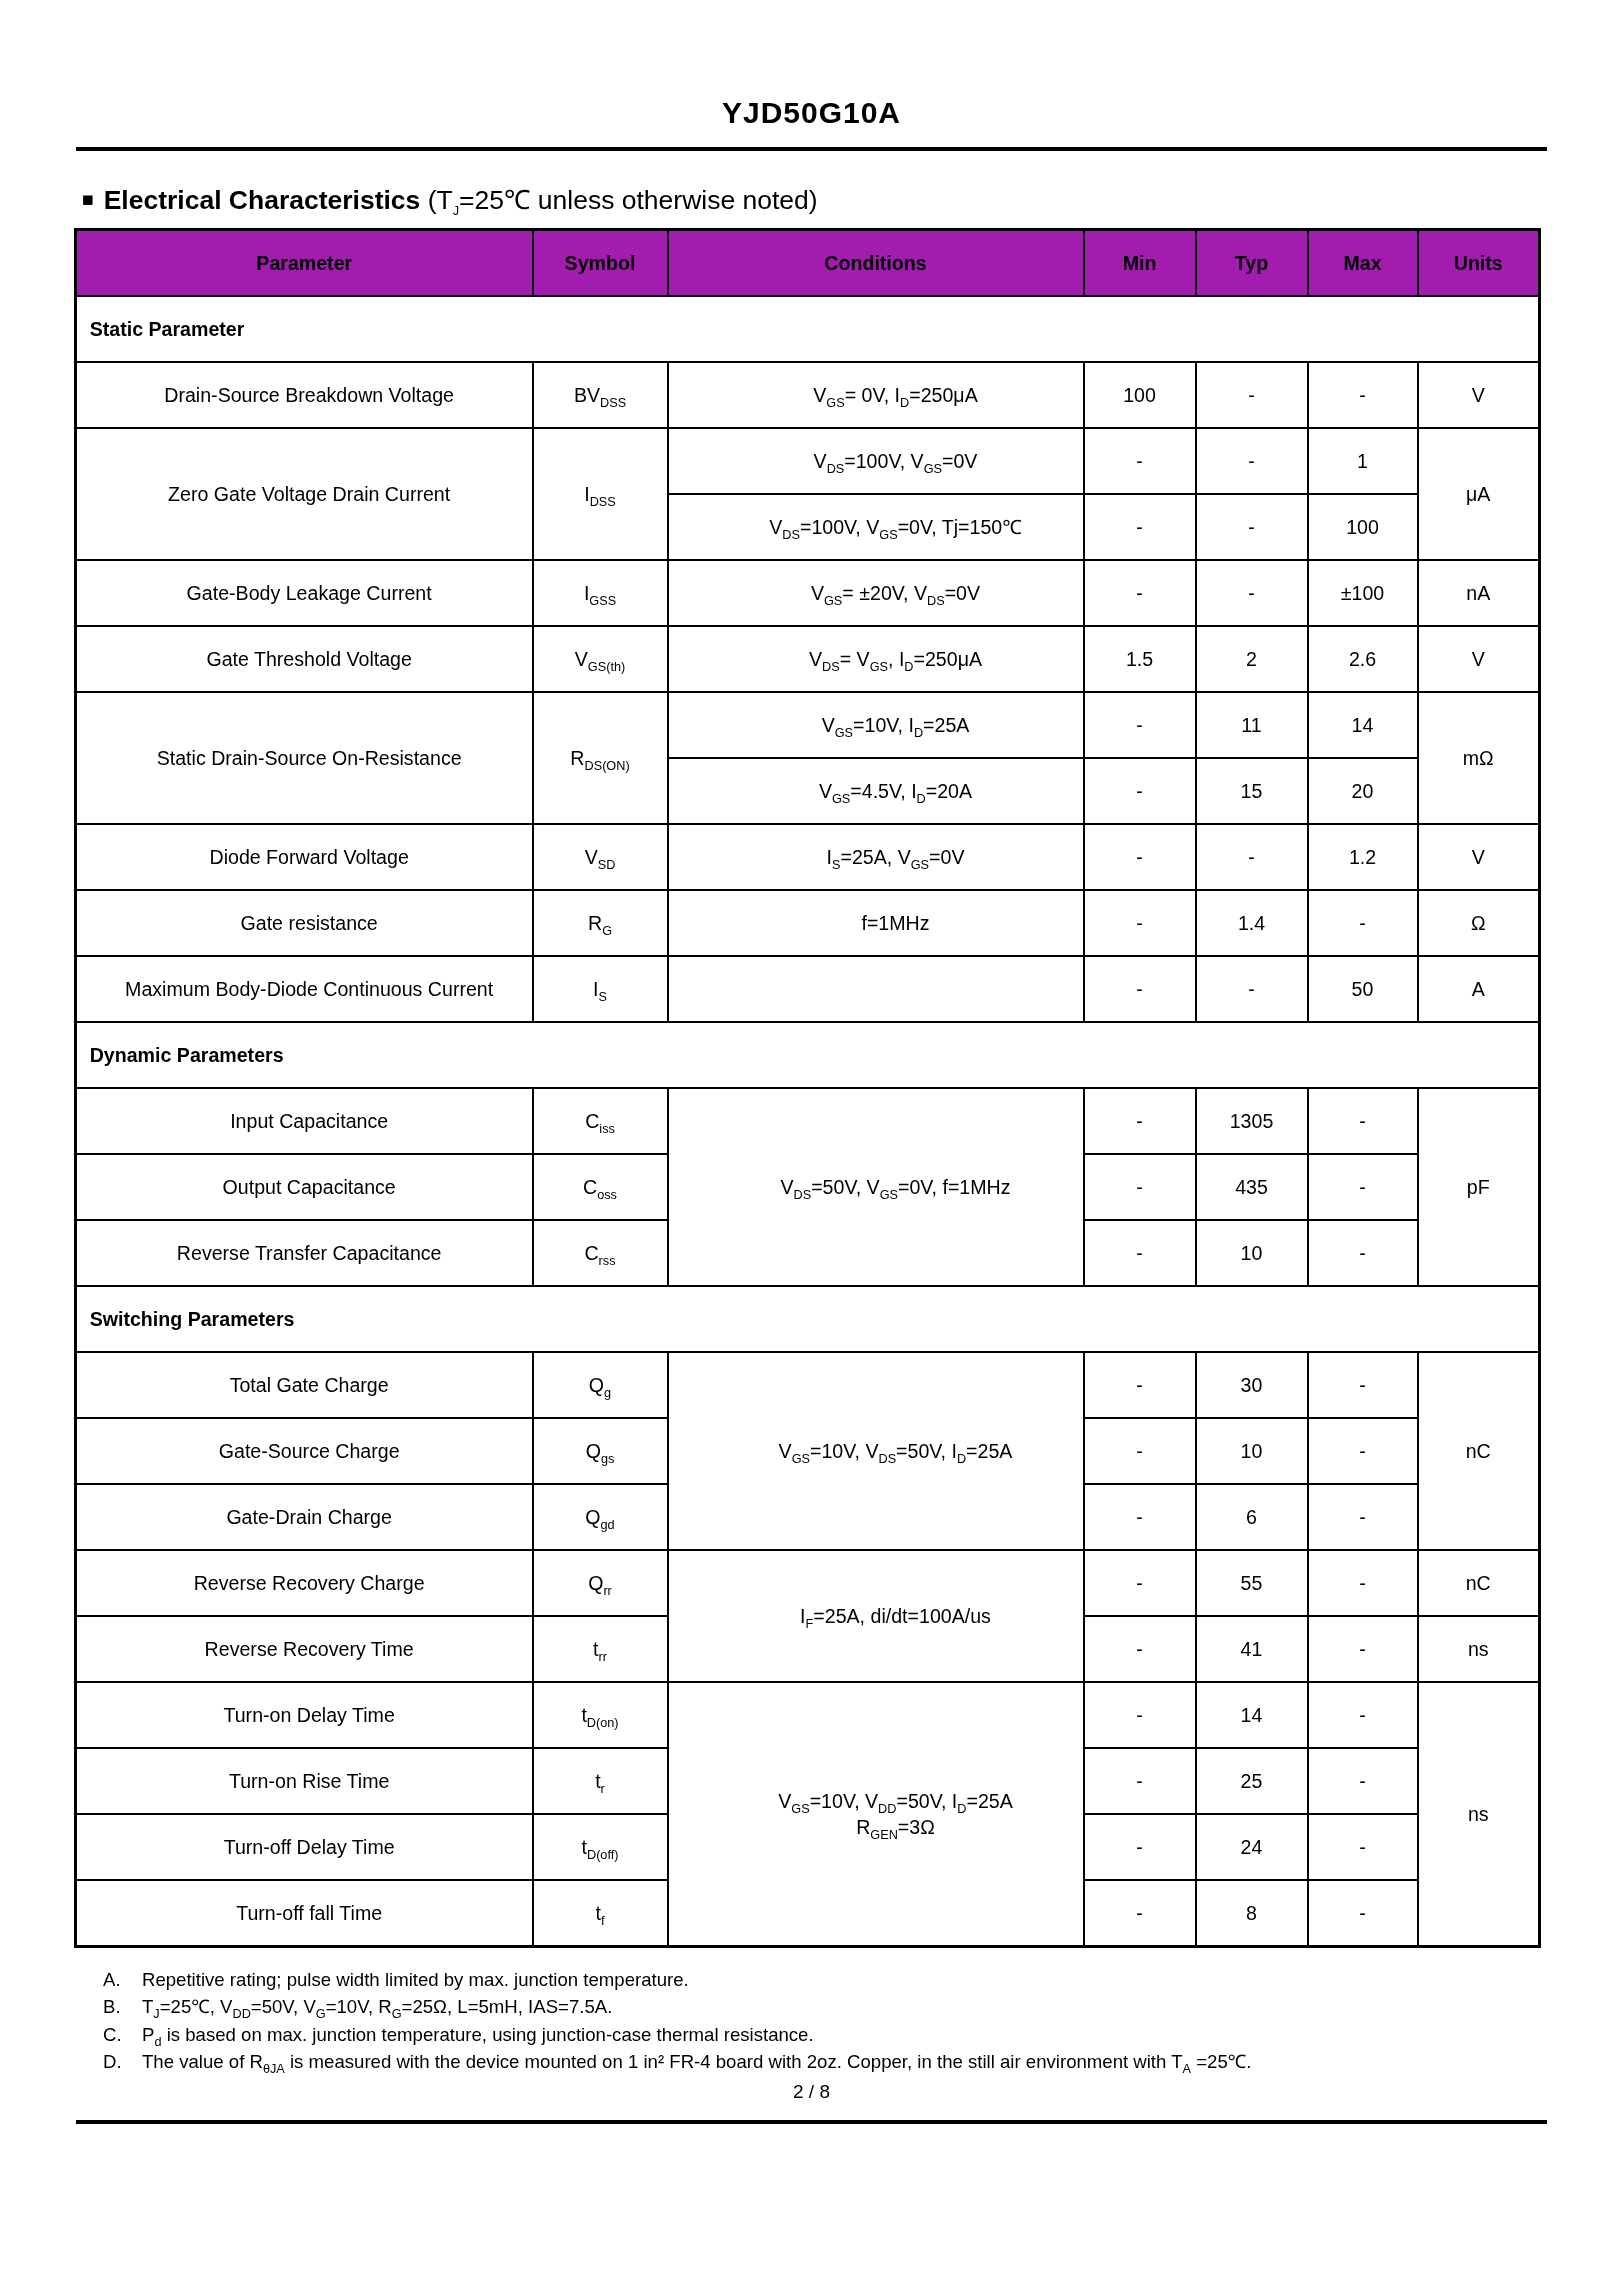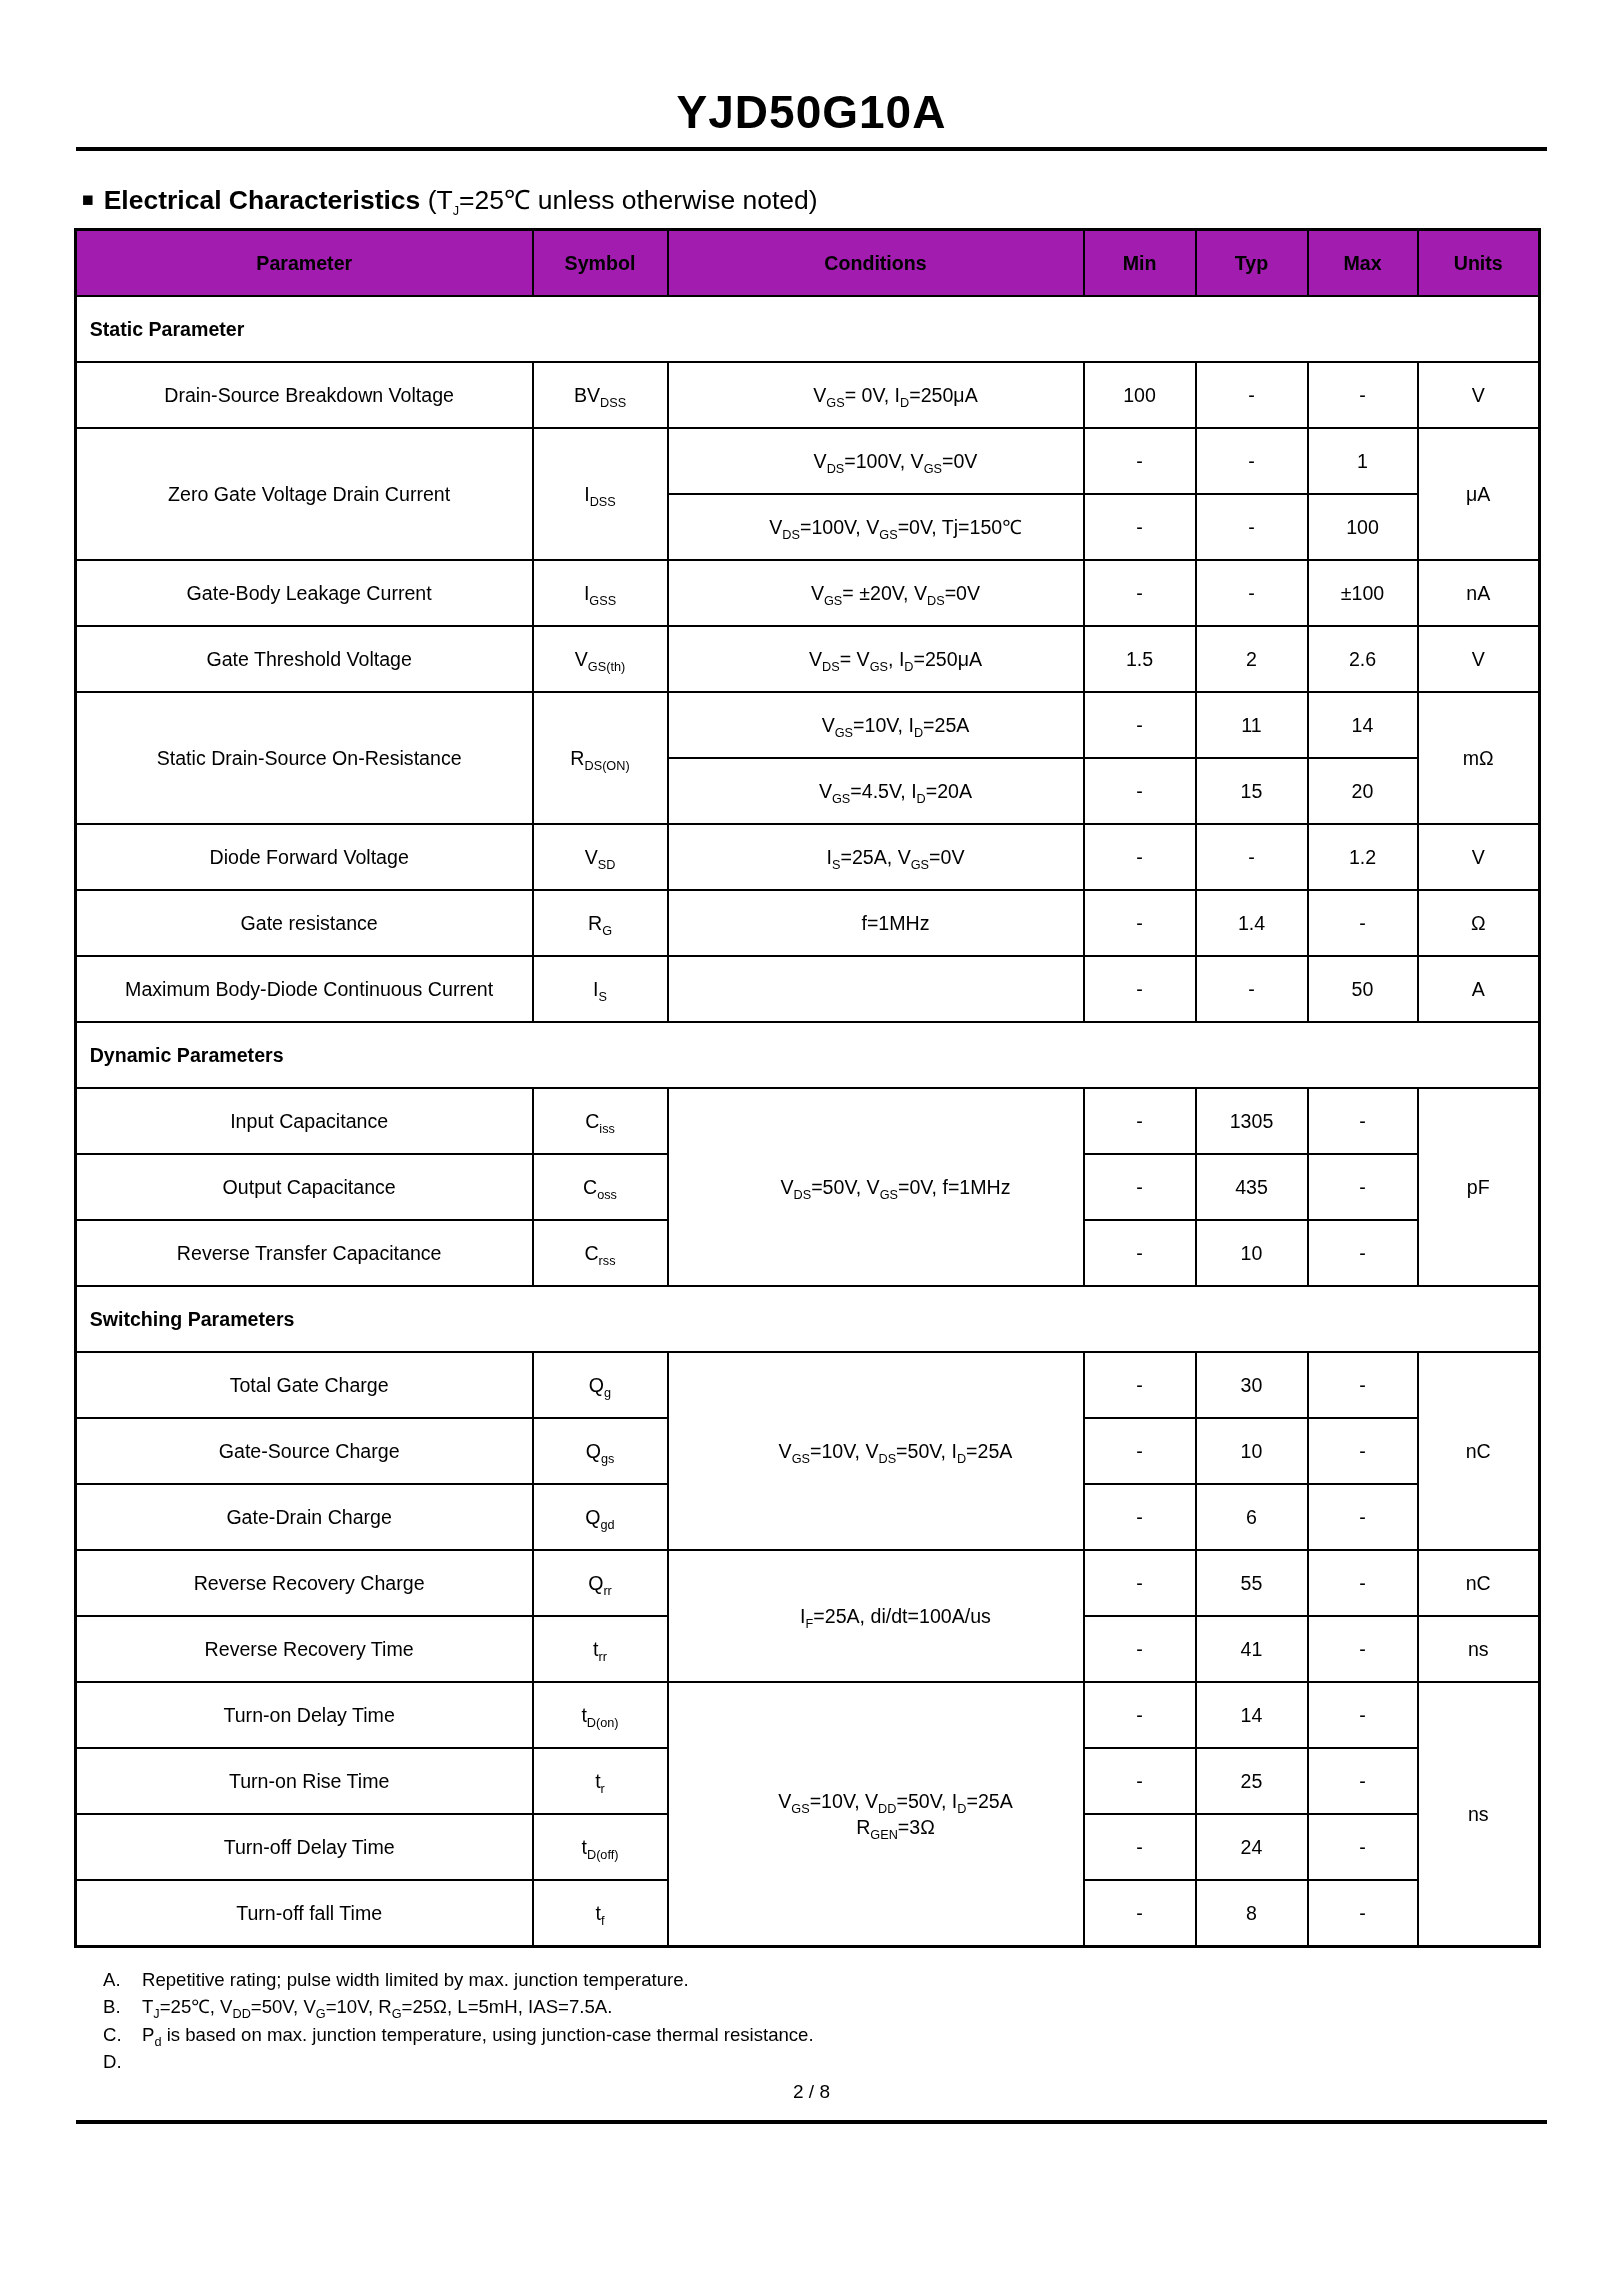--- a/index.html
+++ b/index.html
@@ -3,21 +3,21 @@
 <meta charset="utf-8">
 <style>
   html,body{margin:0;padding:0;}
   body{
     width:1623px;height:2293px;background:#ffffff;color:#000;
     font-family:"Liberation Sans", sans-serif;
     position:relative;overflow:hidden;
   }
   .page-title{
     padding-top:88px;text-align:center;
-    font-size:46px;font-weight:bold;letter-spacing:1px;line-height:49px;
+    font-size:30px;font-weight:bold;letter-spacing:1px;line-height:49px;
   }
   .rule{height:3.9px;background:#000;margin:9.8px 76px 0 76px;}
   .rule-bottom{margin-top:13.7px;}
   .section-heading{
     margin:33px 16px 0 82px;font-size:26.5px;line-height:30px;white-space:nowrap;
   }
   .section-heading .bullet{font-size:19.6px;vertical-align:2.9px;margin-right:9.8px;}
   .section-heading .bold{font-weight:bold;}
   .section-heading .normal{font-weight:normal;}
   .tbl-wrap{margin:13.7px 0 0 74px;}
@@ -277,20 +277,21 @@
     </div>
     <div class="note">
       <div class="nlabel">C.</div>
       <div class="ntext">
         <div>P<sub>d</sub> is based on max. junction temperature, using junction-case thermal resistance.</div>
       </div>
     </div>
     <div class="note">
       <div class="nlabel">D.</div>
       <div class="ntext">
+        <div>The value of R<sub>θJA</sub> is measured with the device mounted on 1 in² FR-4 board with 2oz. Copper, in the still air environment with T<sub>A</sub> =25℃.</div>
       </div>
     </div>
   </div>
 
 <div class="page-num">2 / 8</div>
 
 <div class="rule rule-bottom"></div>
 
 
 </body></html>

